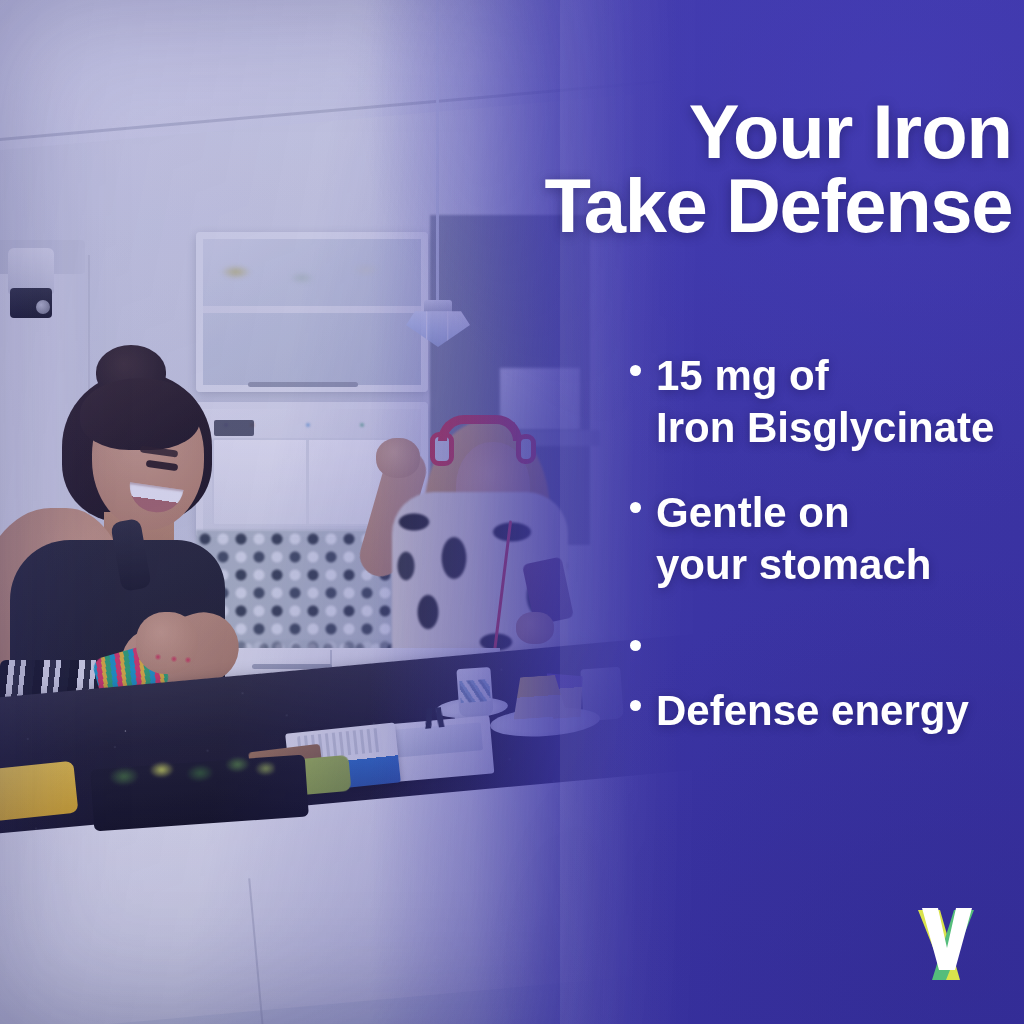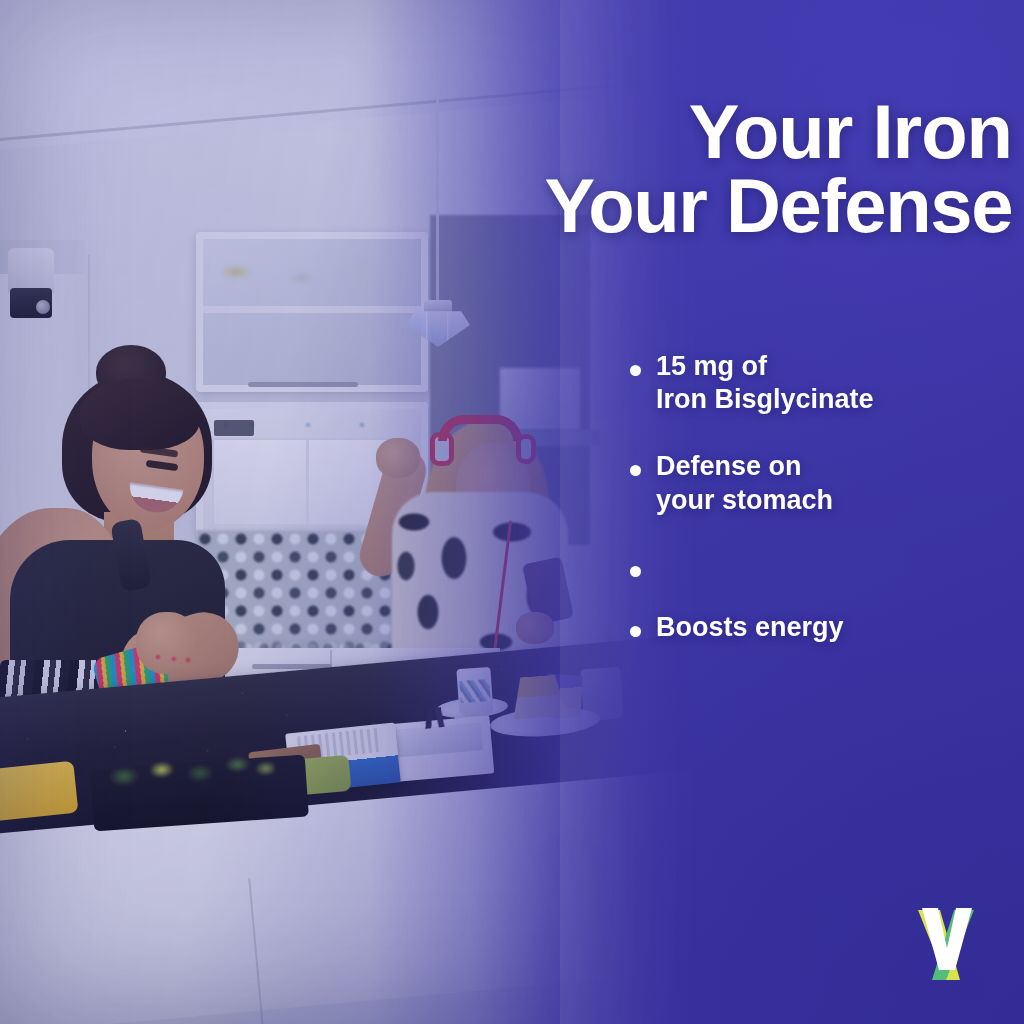--- a/index.html
+++ b/index.html
@@ -313,21 +313,21 @@
   .headline{position:absolute;left:520px;top:95px;width:492px;
     text-align:right;color:#fff;font-weight:bold;font-size:76px;line-height:.97;
     letter-spacing:-1px;text-shadow:0 2px 12px rgba(20,16,70,.45);}
   .headline .l2{display:block;letter-spacing:-1.4px;}
 
   .bullets{position:absolute;left:630px;top:350px;width:380px;color:#fff;}
   .bullet{display:flex;align-items:flex-start;margin-bottom:34px;}
   .bullet:last-child{margin-bottom:0;}
   .dot{flex:0 0 auto;width:11px;height:11px;background:#fff;border-radius:50%;
     margin-top:15px;margin-right:15px;}
-  .btext{font-size:27px;font-weight:bold;line-height:1.23;
+  .btext{font-size:42px;font-weight:bold;line-height:1.23;
     text-shadow:0 2px 10px rgba(20,16,70,.4);white-space:pre-line;}
 
   
   .logo{position:absolute;left:910px;top:908px;width:72px;height:80px;}
   .logo svg{display:block;}
 </style>
 </head>
 <body>
 
 <div class="canvas">
@@ -427,40 +427,40 @@
     <div class="photo-grade"></div>
     <div class="photo-vign"></div>
   </div>
 
   <div class="blue-panel"></div>
   <div class="blue-tint"></div>
   <div class="sheen"></div>
 
   <div class="headline">
     <span>Your Iron</span>
-    <span class="l2">Your Defense</span>
+    <span class="l2">Take Defense</span>
   </div>
 
   <div class="bullets">
     <div class="bullet">
       <span class="dot"></span>
       <span class="btext">15 mg of
 Iron Bisglycinate</span>
     </div>
     <div class="bullet">
       <span class="dot"></span>
-      <span class="btext">Defense on
+      <span class="btext">Gentle on
 your stomach</span>
     </div>
     <div class="bullet">
       <span class="dot"></span>
     </div>
     <div class="bullet">
       <span class="dot"></span>
-      <span class="btext">Boosts energy</span>
+      <span class="btext">Defense energy</span>
     </div>
   </div>
 
   <div class="logo">
     <svg width="72" height="80" viewBox="0 0 72 80">
       <polygon points="8,2 30,2 50,72 36,72" fill="#d9e24c"></polygon>
       <polygon points="64,2 44,2 22,72 36,72" fill="#55bd7b"></polygon>
       <polygon points="12,0 28,0 37,40 46,0 62,0 45,62 29,62" fill="#ffffff"></polygon>
     </svg>
   </div>

